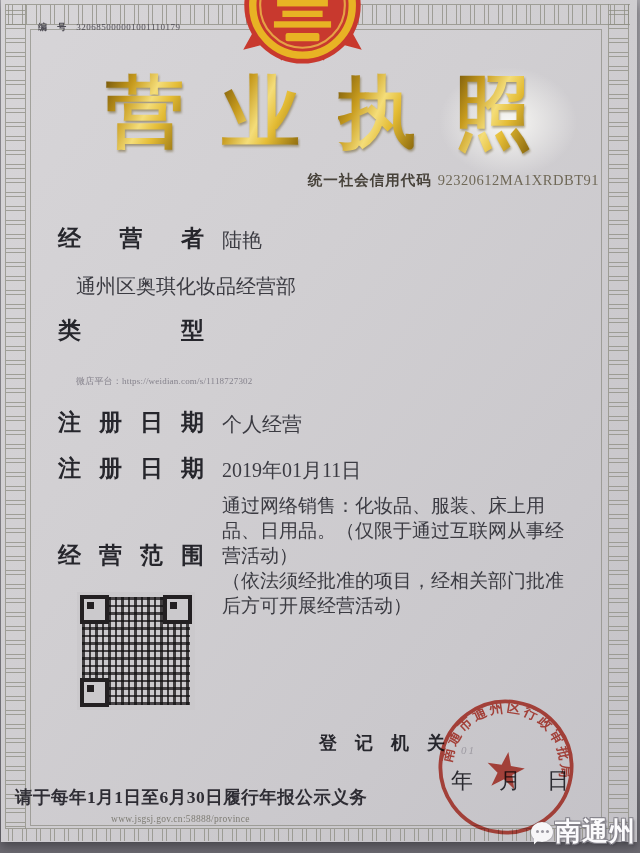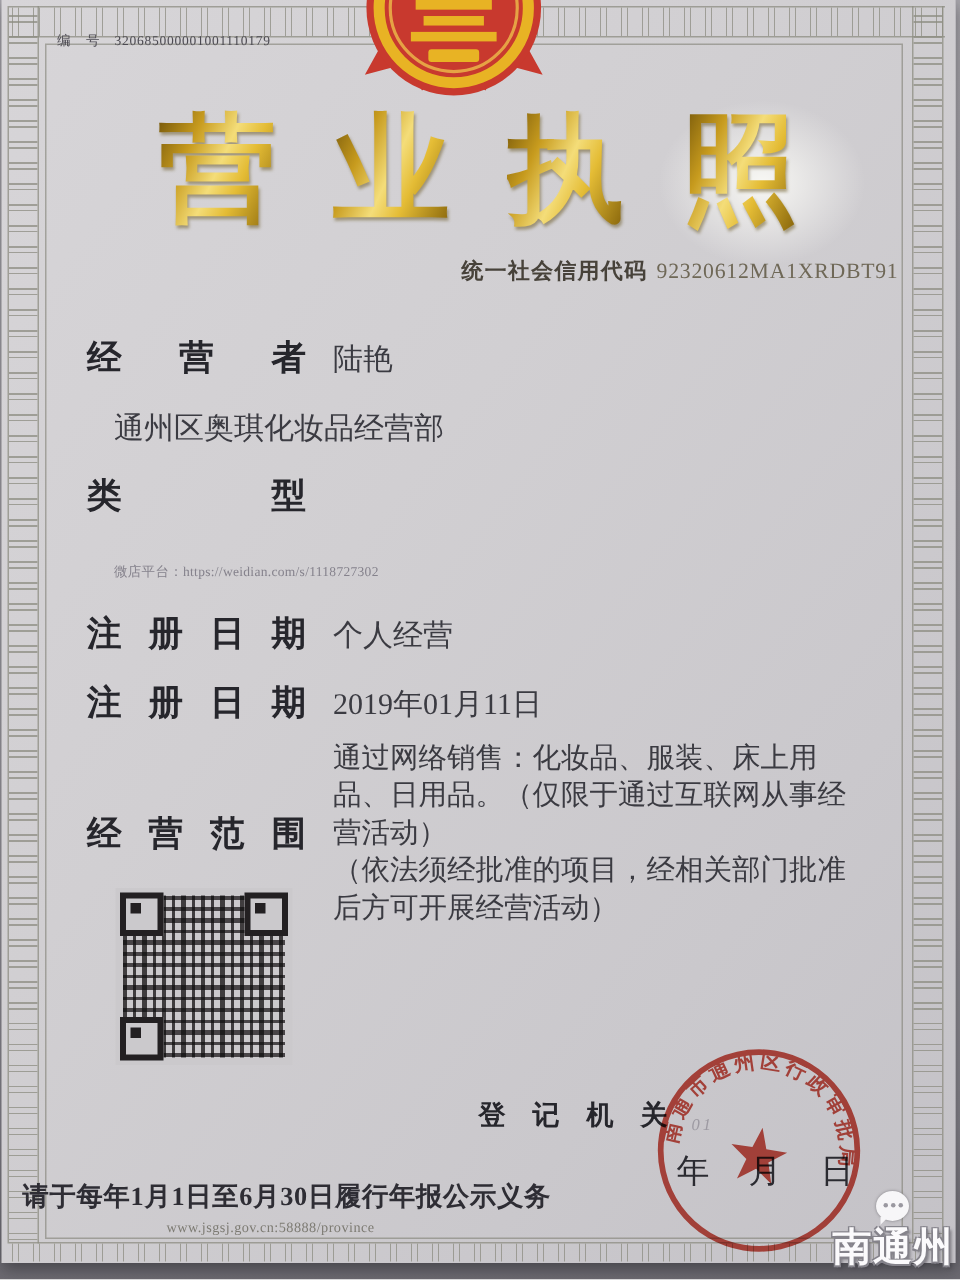--- a/index.html
+++ b/index.html
@@ -15,21 +15,21 @@
     background-image:repeating-linear-gradient(90deg,transparent 0 2px,#8d8d82 2px 3px,transparent 3px 6px,#8d8d82 6px 7px,transparent 7px 14px);}
   .band.top{top:4px;}
   .band.bottom{bottom:1px;height:12px;border-bottom:none;}
   .band.v{top:4px;bottom:13px;width:19px;border-left:1.5px solid #8d8d82;border-right:1.5px solid #8d8d82;
     background-image:repeating-linear-gradient(0deg,transparent 0 2px,#8d8d82 2px 3px,transparent 3px 6px,#8d8d82 6px 7px,transparent 7px 14px);}
   .band.left{left:4px;}
   .band.right{right:8px;}
   #inner-frame{position:absolute;left:29px;top:29px;right:35px;bottom:16px;border:1px solid rgba(120,120,108,.55);pointer-events:none;}
 
   #serial{position:absolute;left:37px;top:21px;font-size:9px;color:#4c4a52;letter-spacing:.5px;}
-  #serial .lbl{font-weight:normal;letter-spacing:4px;margin-right:6px;}
+  #serial .lbl{font-weight:bold;letter-spacing:4px;margin-right:6px;}
 
   
   #emblem{position:absolute;left:238px;top:-56px;width:127px;height:127px;}
 
   
   #title-row{position:absolute;left:0;top:70px;width:636px;text-align:center;white-space:nowrap;}
   .title-char{display:inline-block;margin:0 19px;font-size:78px;font-weight:bold;line-height:1.1;
     background:linear-gradient(115deg,#7e5e0c 5%,#c79b1e 28%,#f4dd79 50%,#e4bc35 66%,#8f6c0e 95%);
     -webkit-background-clip:text;background-clip:text;color:transparent;
     filter:drop-shadow(1px 2px 1px rgba(90,70,10,.45));}
@@ -69,21 +69,21 @@
   #date-row{position:absolute;left:450px;top:766px;font-size:22px;font-weight:normal;color:#2b2b31;white-space:nowrap;}
   #date-row span{display:inline-block;}
   #date-row .gap{width:26px;}
   #seal{position:absolute;left:434px;top:696px;width:142px;height:142px;transform:rotate(9deg);opacity:.88;mix-blend-mode:multiply;}
 
   
   #notice{position:absolute;left:14px;top:785px;font-size:17.5px;font-weight:bold;color:#2e2d34;letter-spacing:.5px;white-space:nowrap;}
   #site{position:absolute;left:110px;top:814px;font-size:9.5px;color:#7d7b73;letter-spacing:.3px;}
 
   
-  #watermark{position:absolute;right:4px;bottom:4px;display:flex;align-items:center;z-index:5;flex-direction:column;}
+  #watermark{position:absolute;right:4px;bottom:4px;display:flex;align-items:center;z-index:5;}
   #wm-icon{position:relative;width:22px;height:20px;background:#f7f6f8;border-radius:50% 50% 50% 50%;margin-right:2px;
     box-shadow:0 0 2px rgba(80,78,84,.6);}
   #wm-icon::before{content:"";position:absolute;left:5px;top:8px;width:3px;height:3px;border-radius:50%;background:#9a98a0;box-shadow:5px 0 0 #9a98a0,10px 0 0 #9a98a0;}
   #wm-icon::after{content:"";position:absolute;left:3px;bottom:-3px;width:6px;height:6px;background:#f7f6f8;
     clip-path:polygon(0 0,100% 0,0 100%);}
   #wm-text{font-size:26px;font-weight:bold;color:#fbfafc;letter-spacing:1px;
     text-shadow:1px 1px 0 #85838b,-1px -1px 0 #85838b,1px -1px 0 #85838b,-1px 1px 0 #85838b,2px 2px 2px rgba(60,58,66,.5);}
 </style>
 </head>
 <body>

